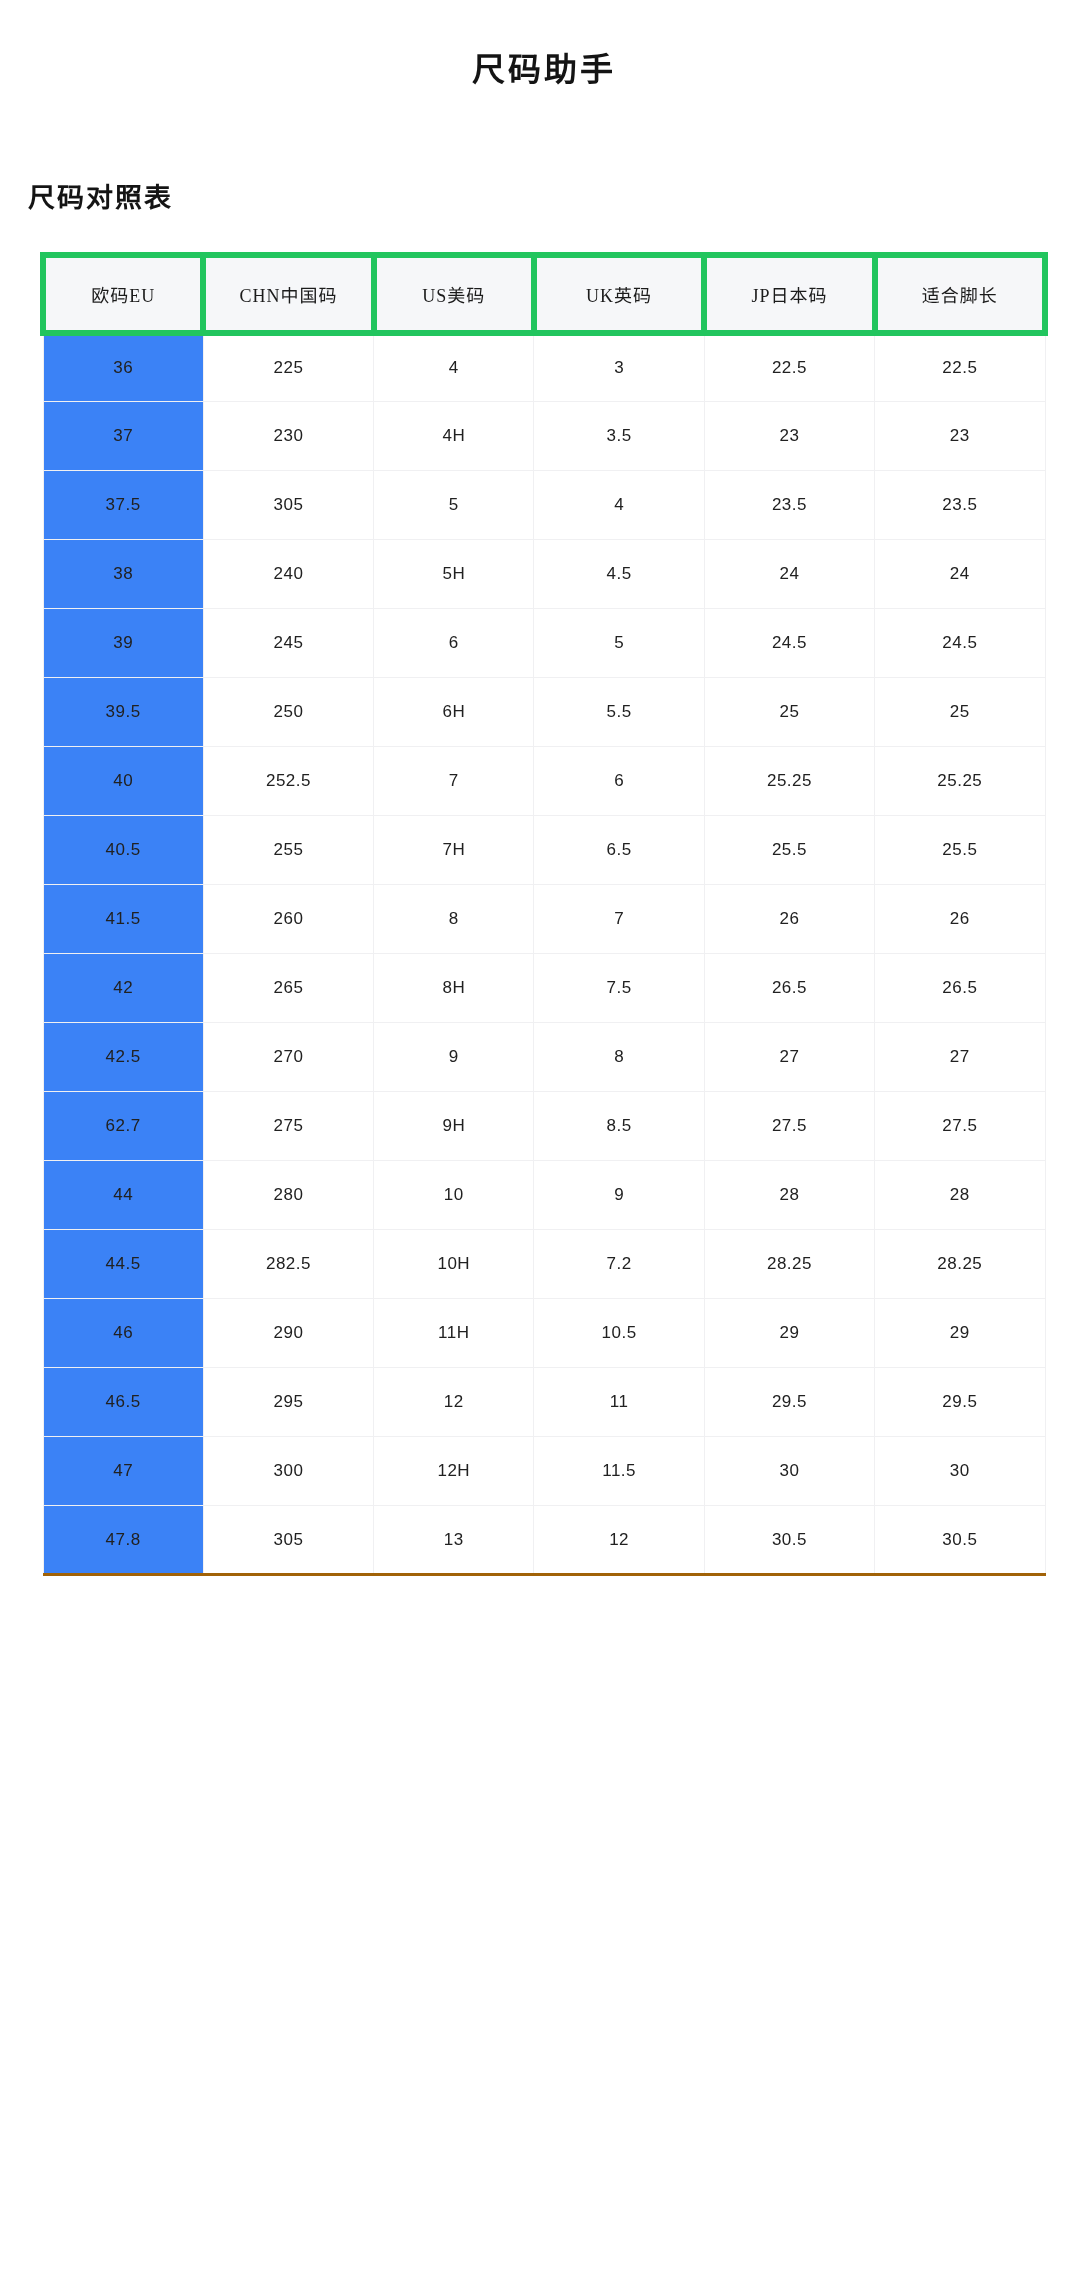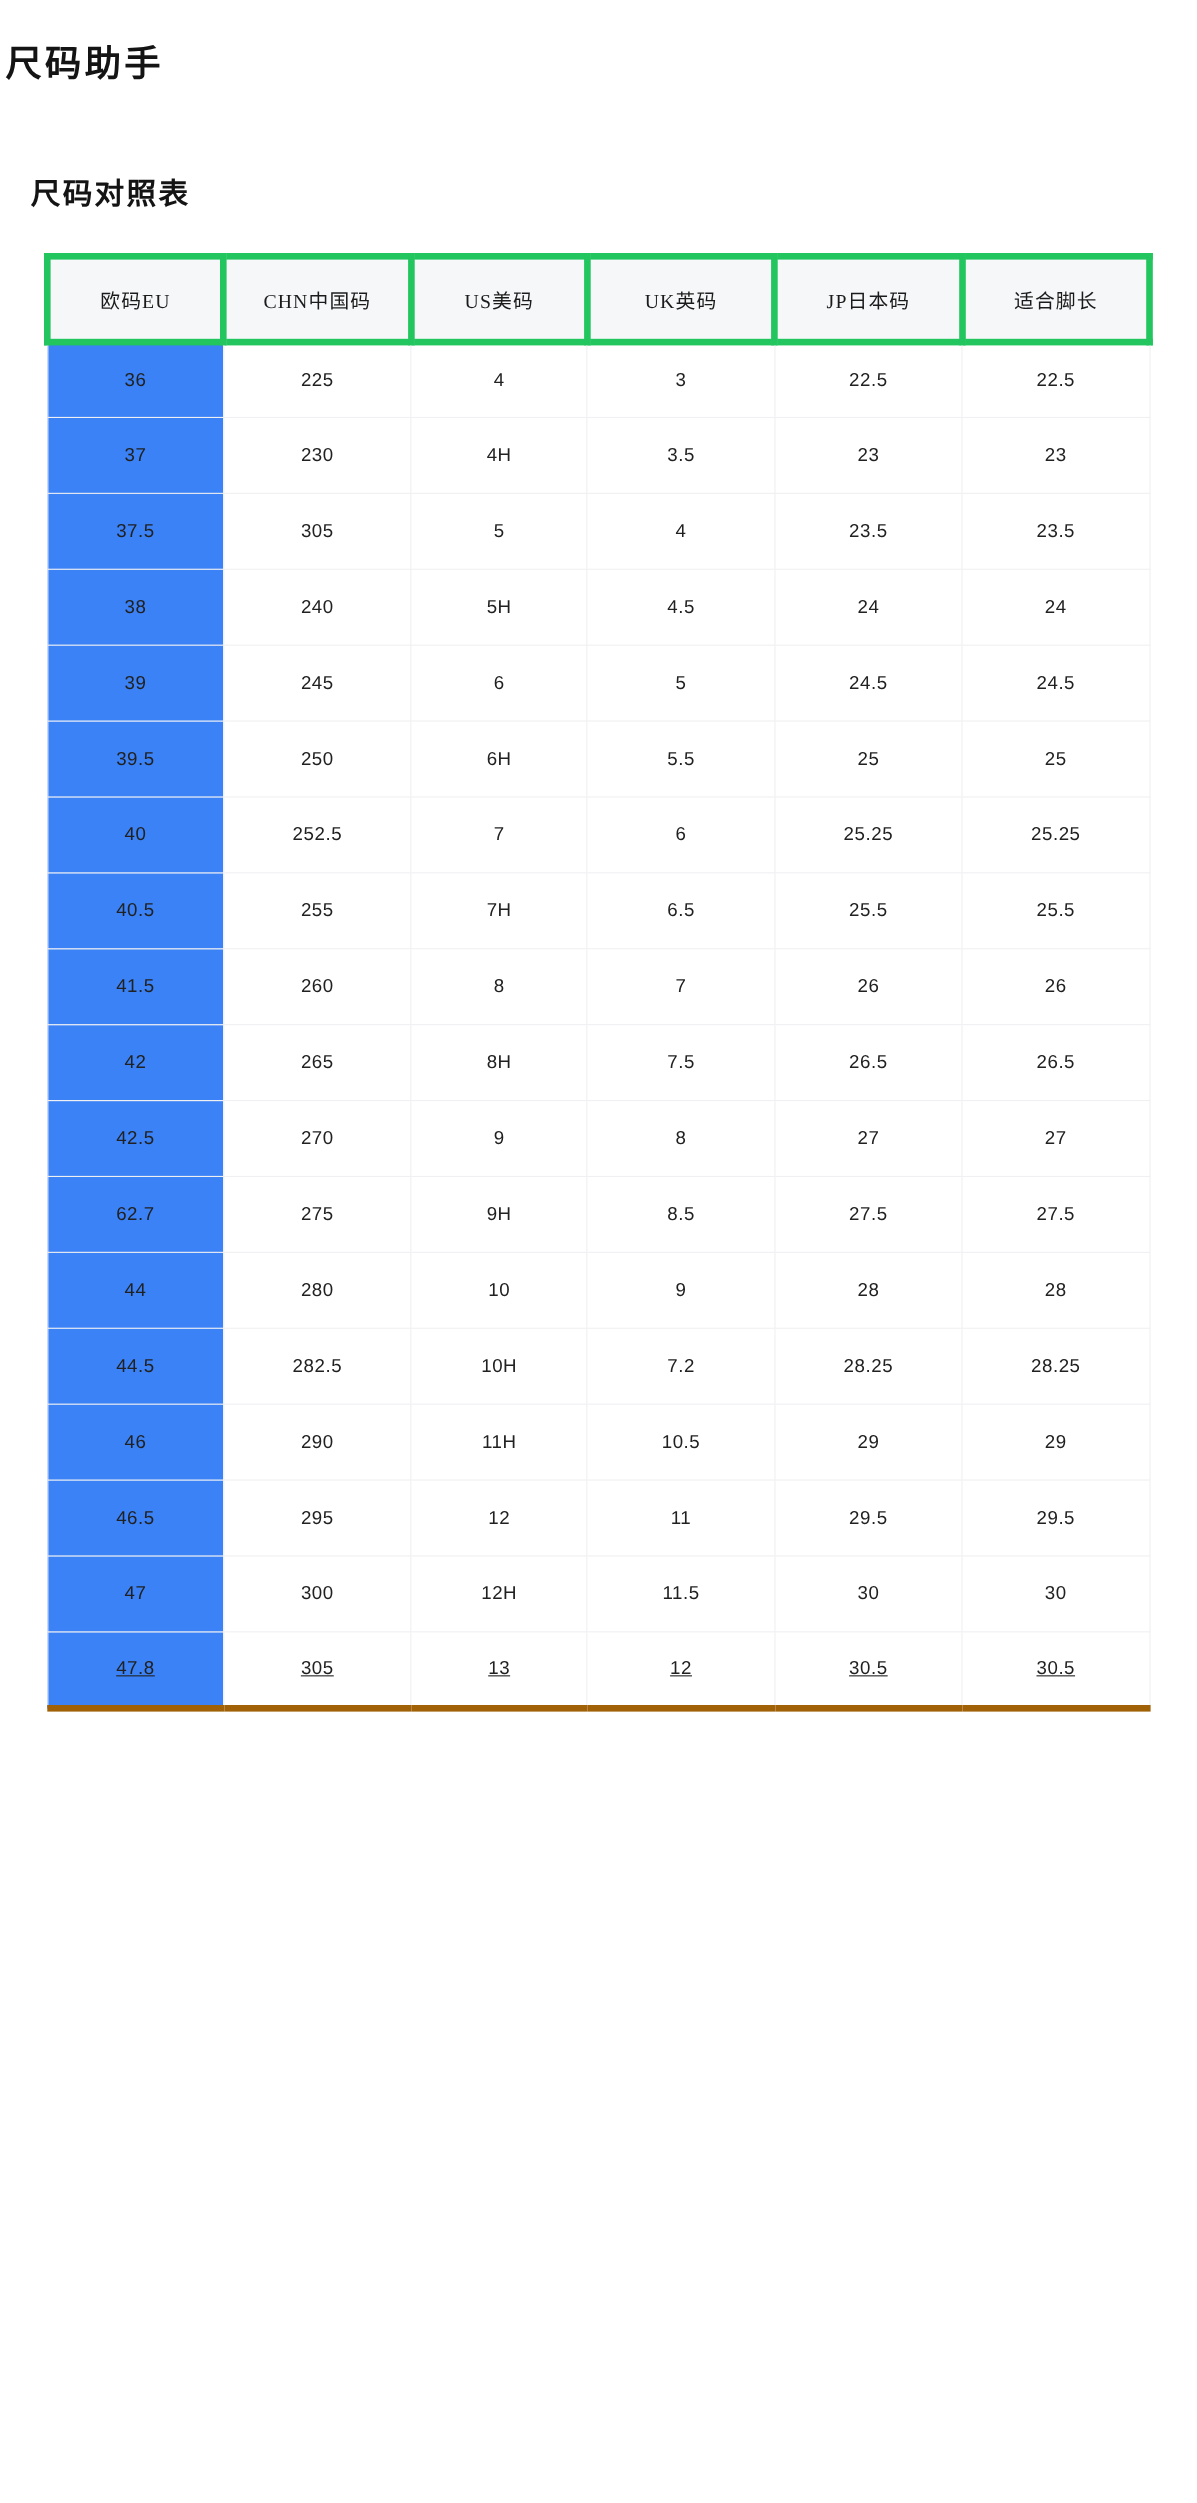--- a/index.html
+++ b/index.html
@@ -18,27 +18,27 @@
 
   .page {
     width: 1088px;
     box-sizing: border-box;
     padding: 0;
     position: relative;
   }
 
   
   .page-title {
-    text-align: left;
+    text-align: center;
     font-family: "Liberation Serif", "DejaVu Serif", serif;
     font-size: 33px;
     font-weight: 700;
     letter-spacing: 3px;
     color: #141414;
-    margin: 5px;
+    margin: 16px;
     padding-top: 32px;
     padding-bottom: 0;
     line-height: 1.35;
   }
 
   
   .section-heading {
     font-family: Liberation Serif, serif;
     font-size: 27px;
     font-weight: 700;
@@ -99,22 +99,21 @@
     background: #ffffff;
     box-sizing: border-box;
   }
 
   
   table.size-table tbody td:first-child {
     background: #3b82f6;
   }
 
   table.size-table tbody tr:last-child td {
-    border-bottom: 6px solid #a16207;
-    text-decoration: underline;
+    border-bottom: 3px solid #a16207;
   }
 </style>
 </head>
 <body>
 
 <div class="page">
 
   <h1 class="page-title">尺码助手</h1>
 
   <h2 class="section-heading">尺码对照表</h2>

